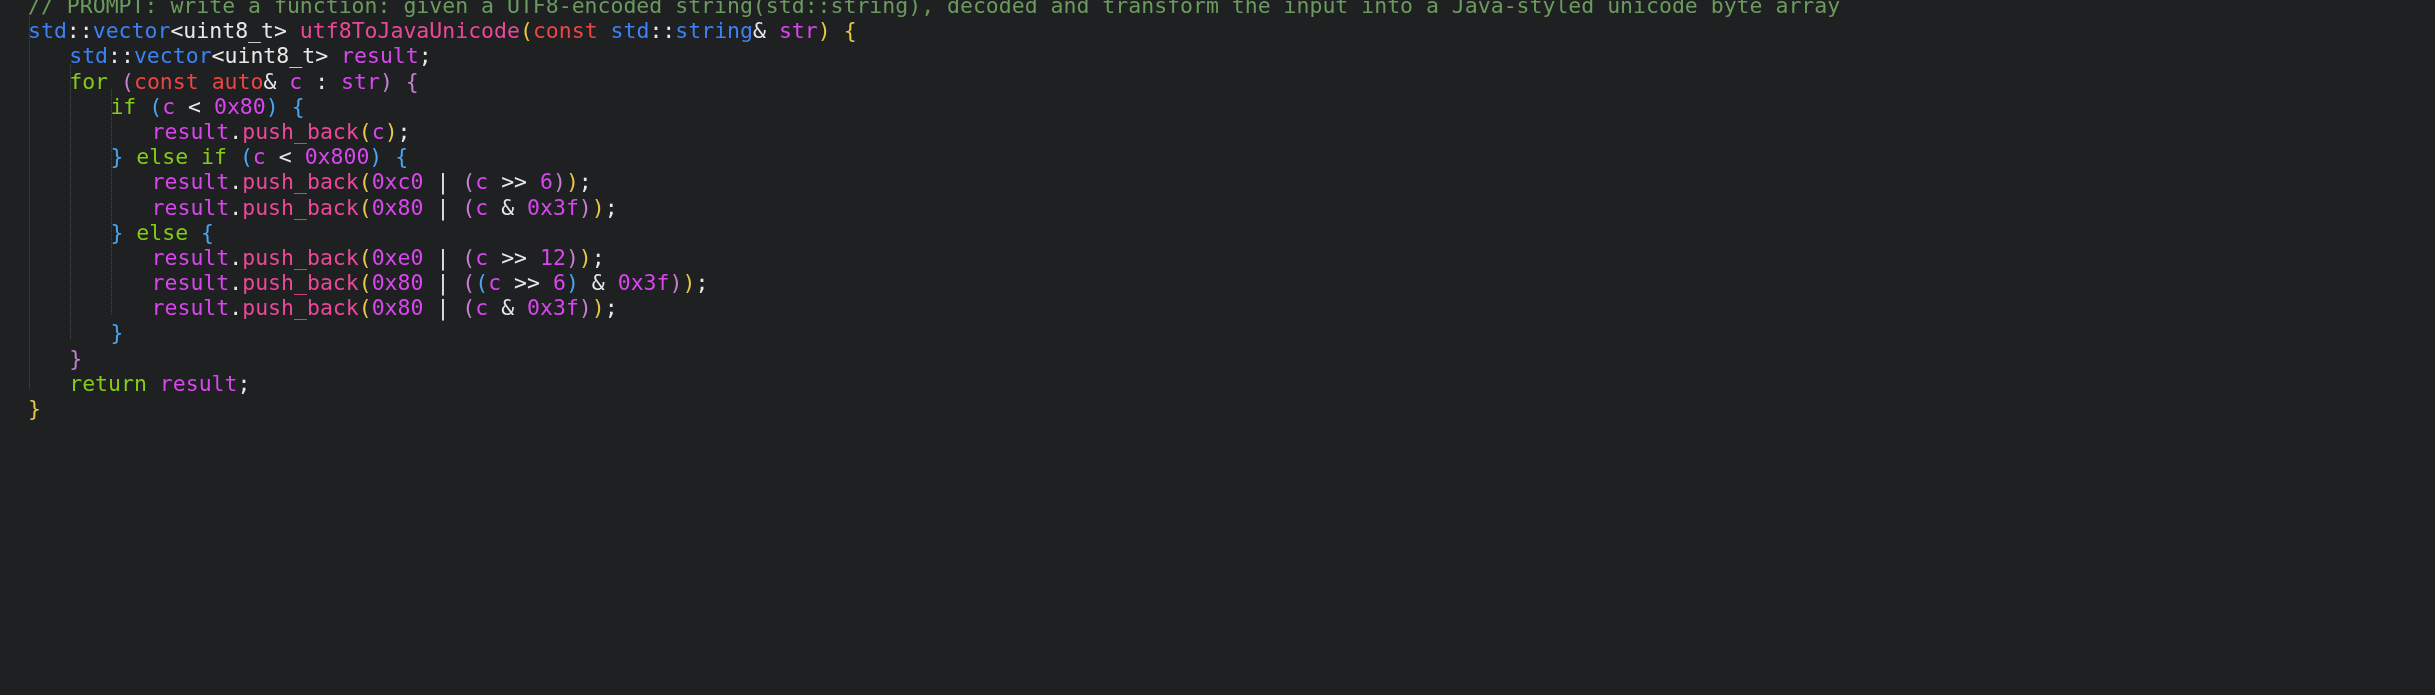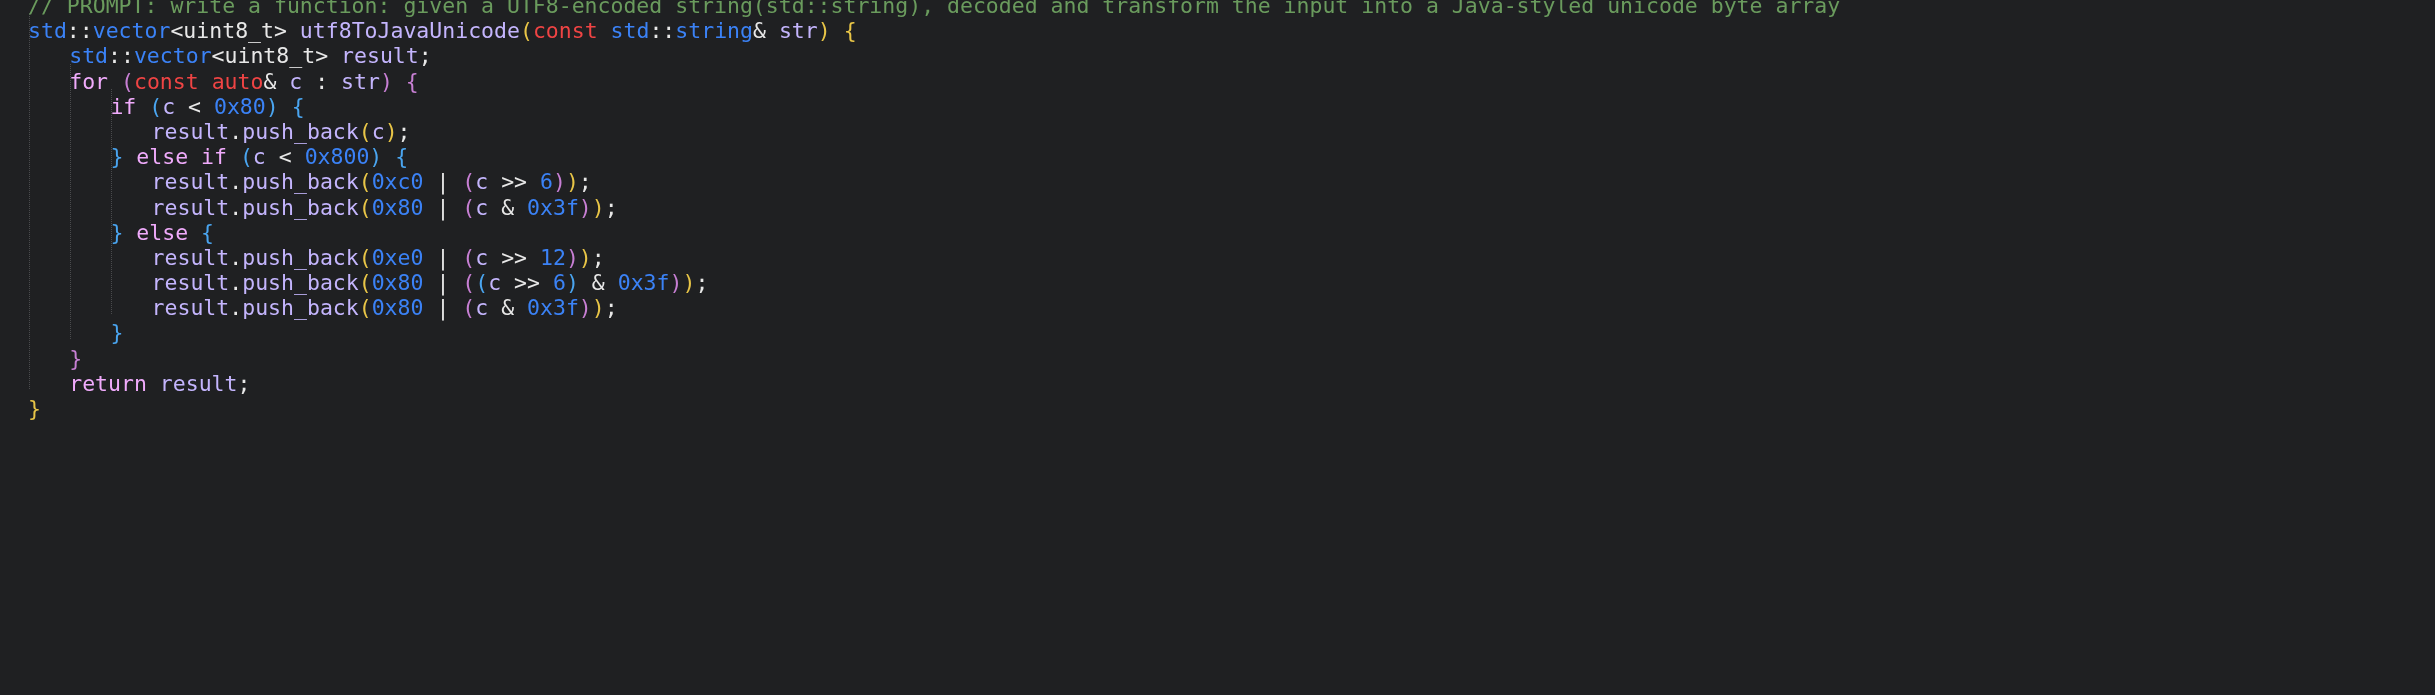--- a/index.html
+++ b/index.html
@@ -52,24 +52,24 @@
   .guide {
     position: absolute;
     width: 1px;
     border-left: 1px dotted #4a4b4d;
   }
 
   
   .cmt  { color: #6a9b5d; }
   .typ  { color: #3b82f6; }
   .kw   { color: #ef4444; }
-  .ctl  { color: #f0abfc; text-align: center; }
-  .var  { color: #c4b5fd; }
-  .fn   { color: #c4b5fd; }
-  .num  { color: #3b82f6; }
+  .ctl  { color: #84cc16; text-align: center; }
+  .var  { color: #d946ef; }
+  .fn   { color: #ec4899; }
+  .num  { color: #d946ef; }
   .op   { color: #e8e8e8; }
   .b1   { color: #e8c547; }
   .b2   { color: #c77fd4; }
   .b3   { color: #4aa5f0; }
 </style>
 </head>
 <body>
 
 <div id="editor">
   <div class="guides" id="guides">

